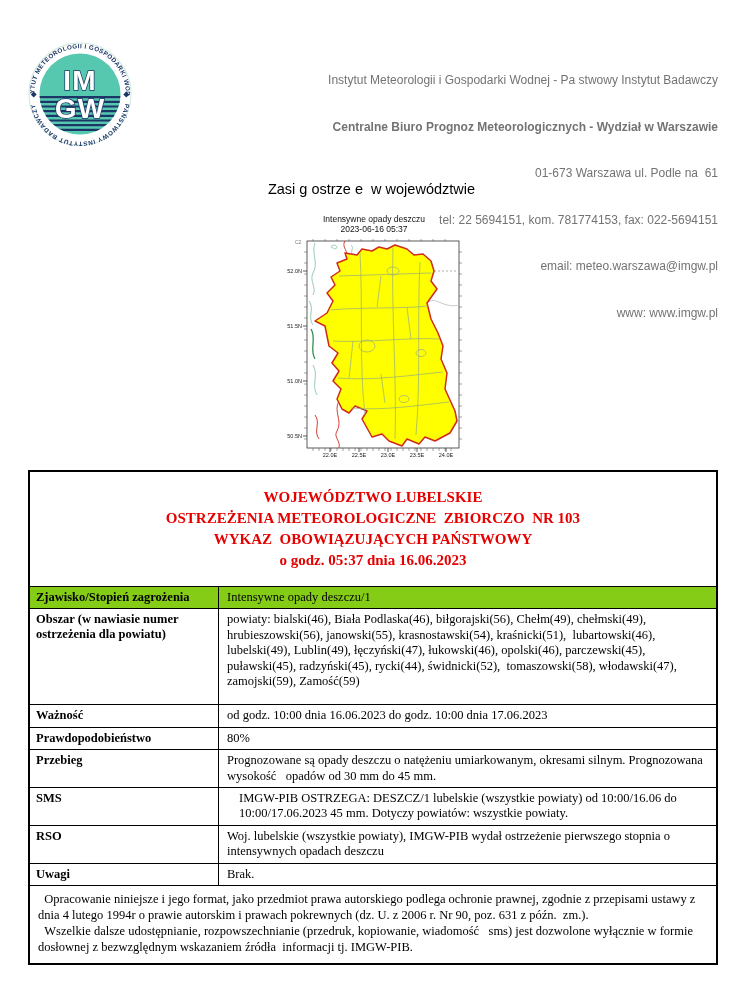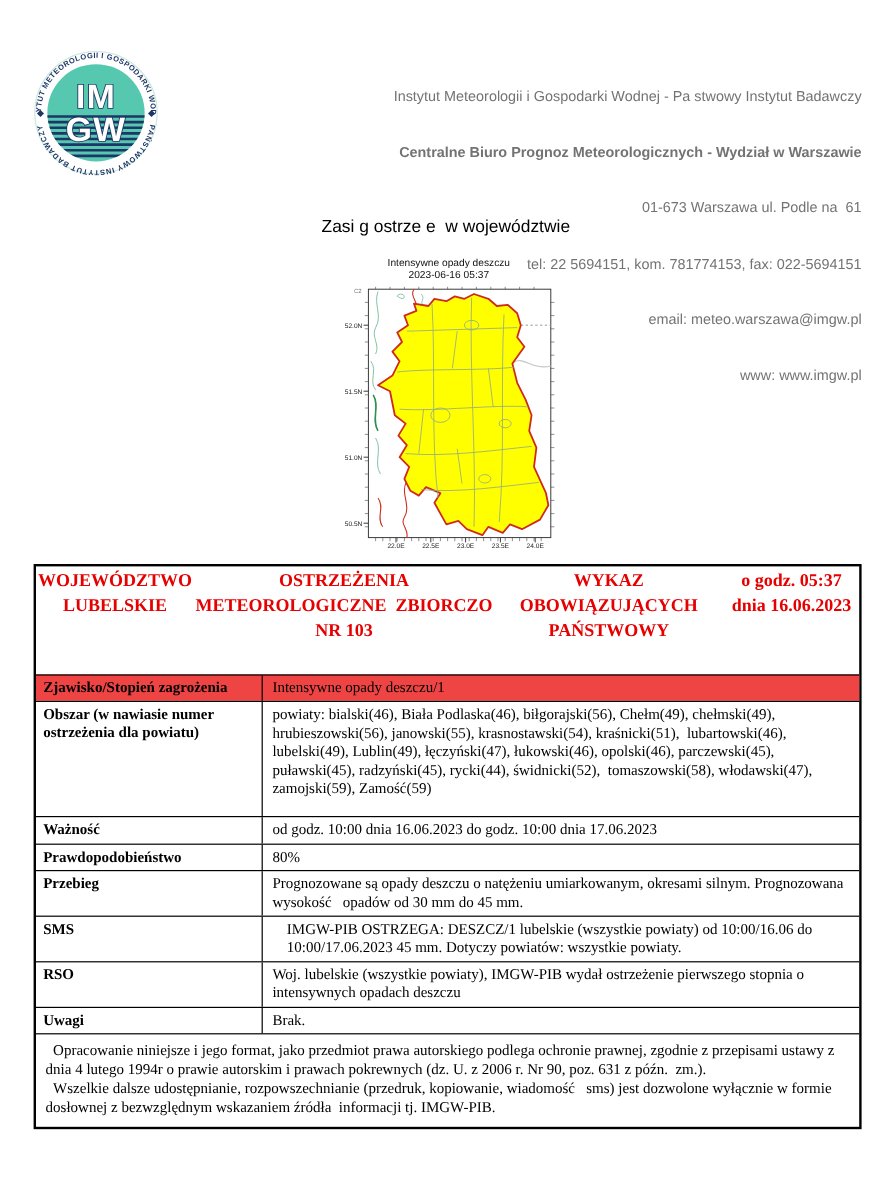--- a/index.html
+++ b/index.html
@@ -19,28 +19,28 @@
 
   
   .map-wrap{position:absolute;left:285px;top:214px;width:178px;}
   .map-title{text-align:center;font-size:8.5px;line-height:10px;color:#111;}
   .map-svg{display:block;margin-top:3px;}
 
   
   .wtable{position:absolute;left:28px;top:470px;width:690px;
           border:2px solid #000;font-family:"Liberation Serif",serif;
           font-size:12.5px;background:#fff;box-sizing:border-box;}
-  .t-title{min-height:86px;display:flex;flex-direction:row;justify-content:center;
+  .t-title{min-height:86px;display:flex;flex-direction:column;justify-content:center;
            text-align:center;color:#e60000;font-weight:bold;font-size:15px;
-           line-height:21px;padding:2px 0;}
+           line-height:21px;padding:14px 0;}
   .row{display:flex;border-top:1px solid #000;}
   .cell-l{width:176px;flex:0 0 176px;border-right:1px solid #000;
           font-weight:bold;padding:3px 6px 3px 6px;box-sizing:content-box;}
   .cell-v{flex:1;padding:3px 8px;line-height:15.4px;}
-  .hl{background:#ef4444;}
+  .hl{background:#84cc16;}
   .r-zjawisko{min-height:19px;}
   .r-obszar .cell-v{min-height:89px;}
   .r-waznosc{min-height:18px;}
   .r-prawd{min-height:20px;}
   .r-przebieg{min-height:35px;}
   .r-sms{min-height:35px;gap:12px;}
   .r-rso{min-height:35px;justify-content:space-between;}
   .r-uwagi{min-height:16px;}
   .t-footer{border-top:1px solid #000;padding:5px 8px 8px 8px;
             line-height:16px;font-size:12.5px;}

